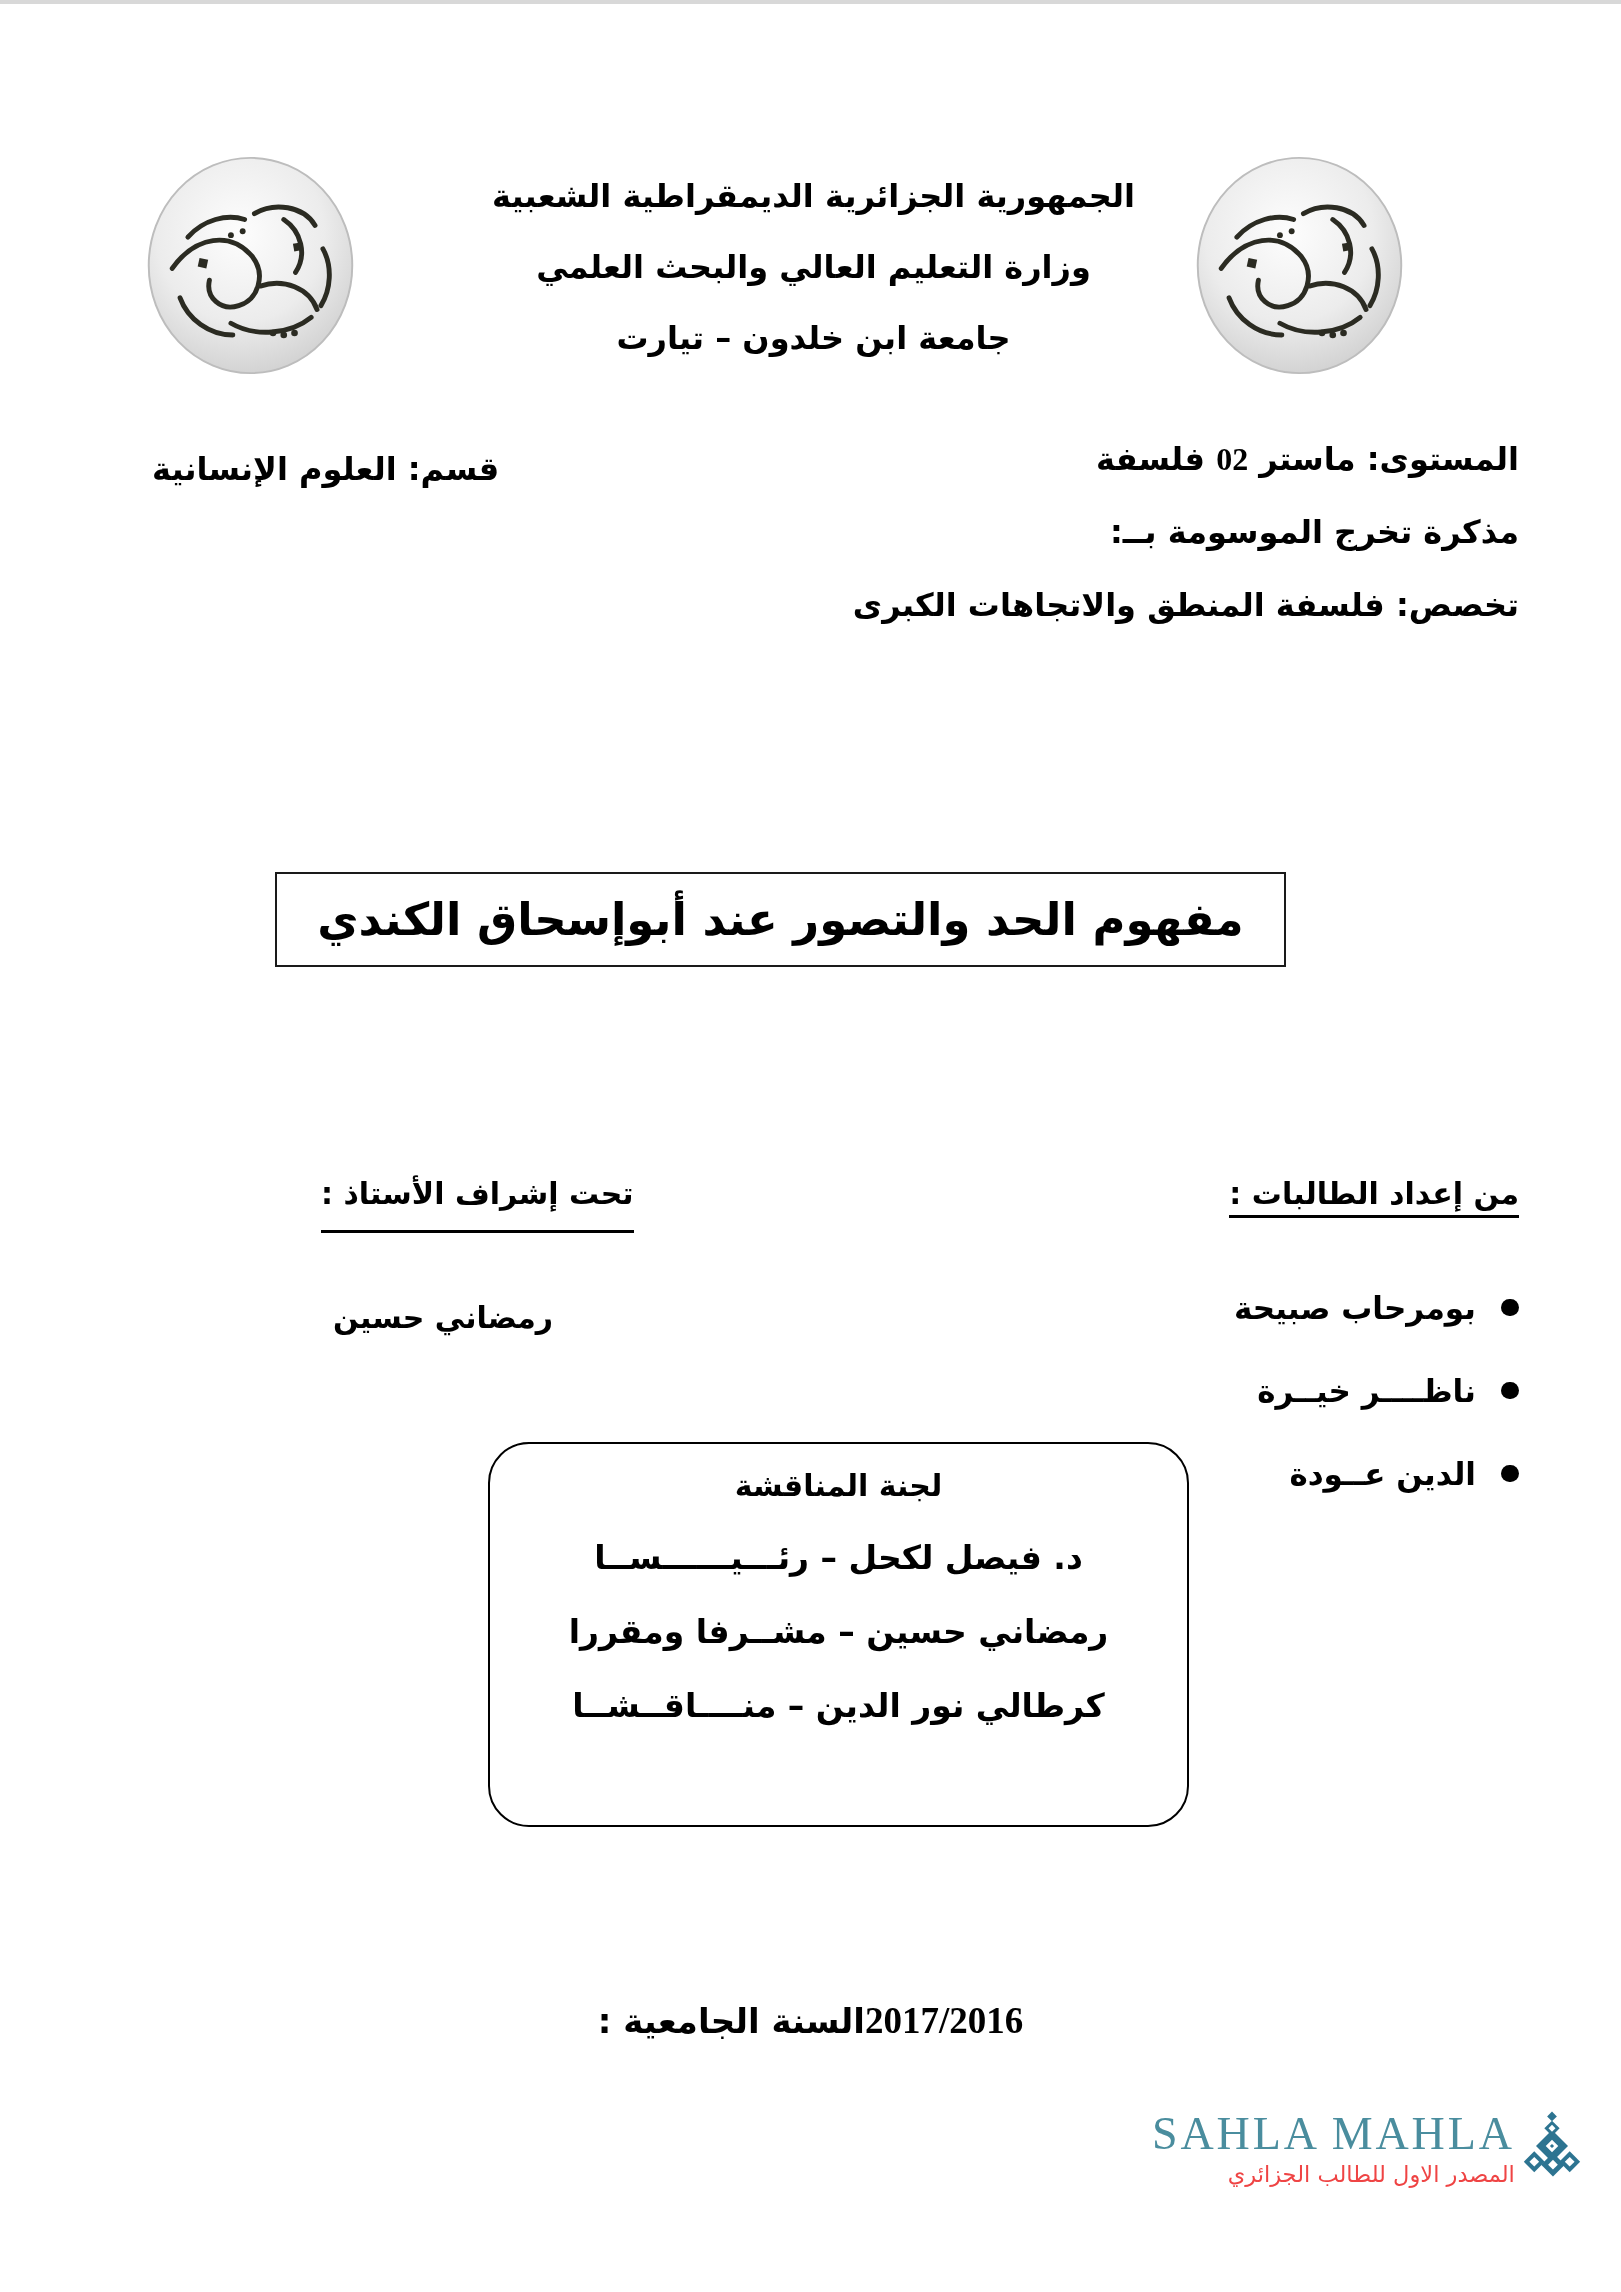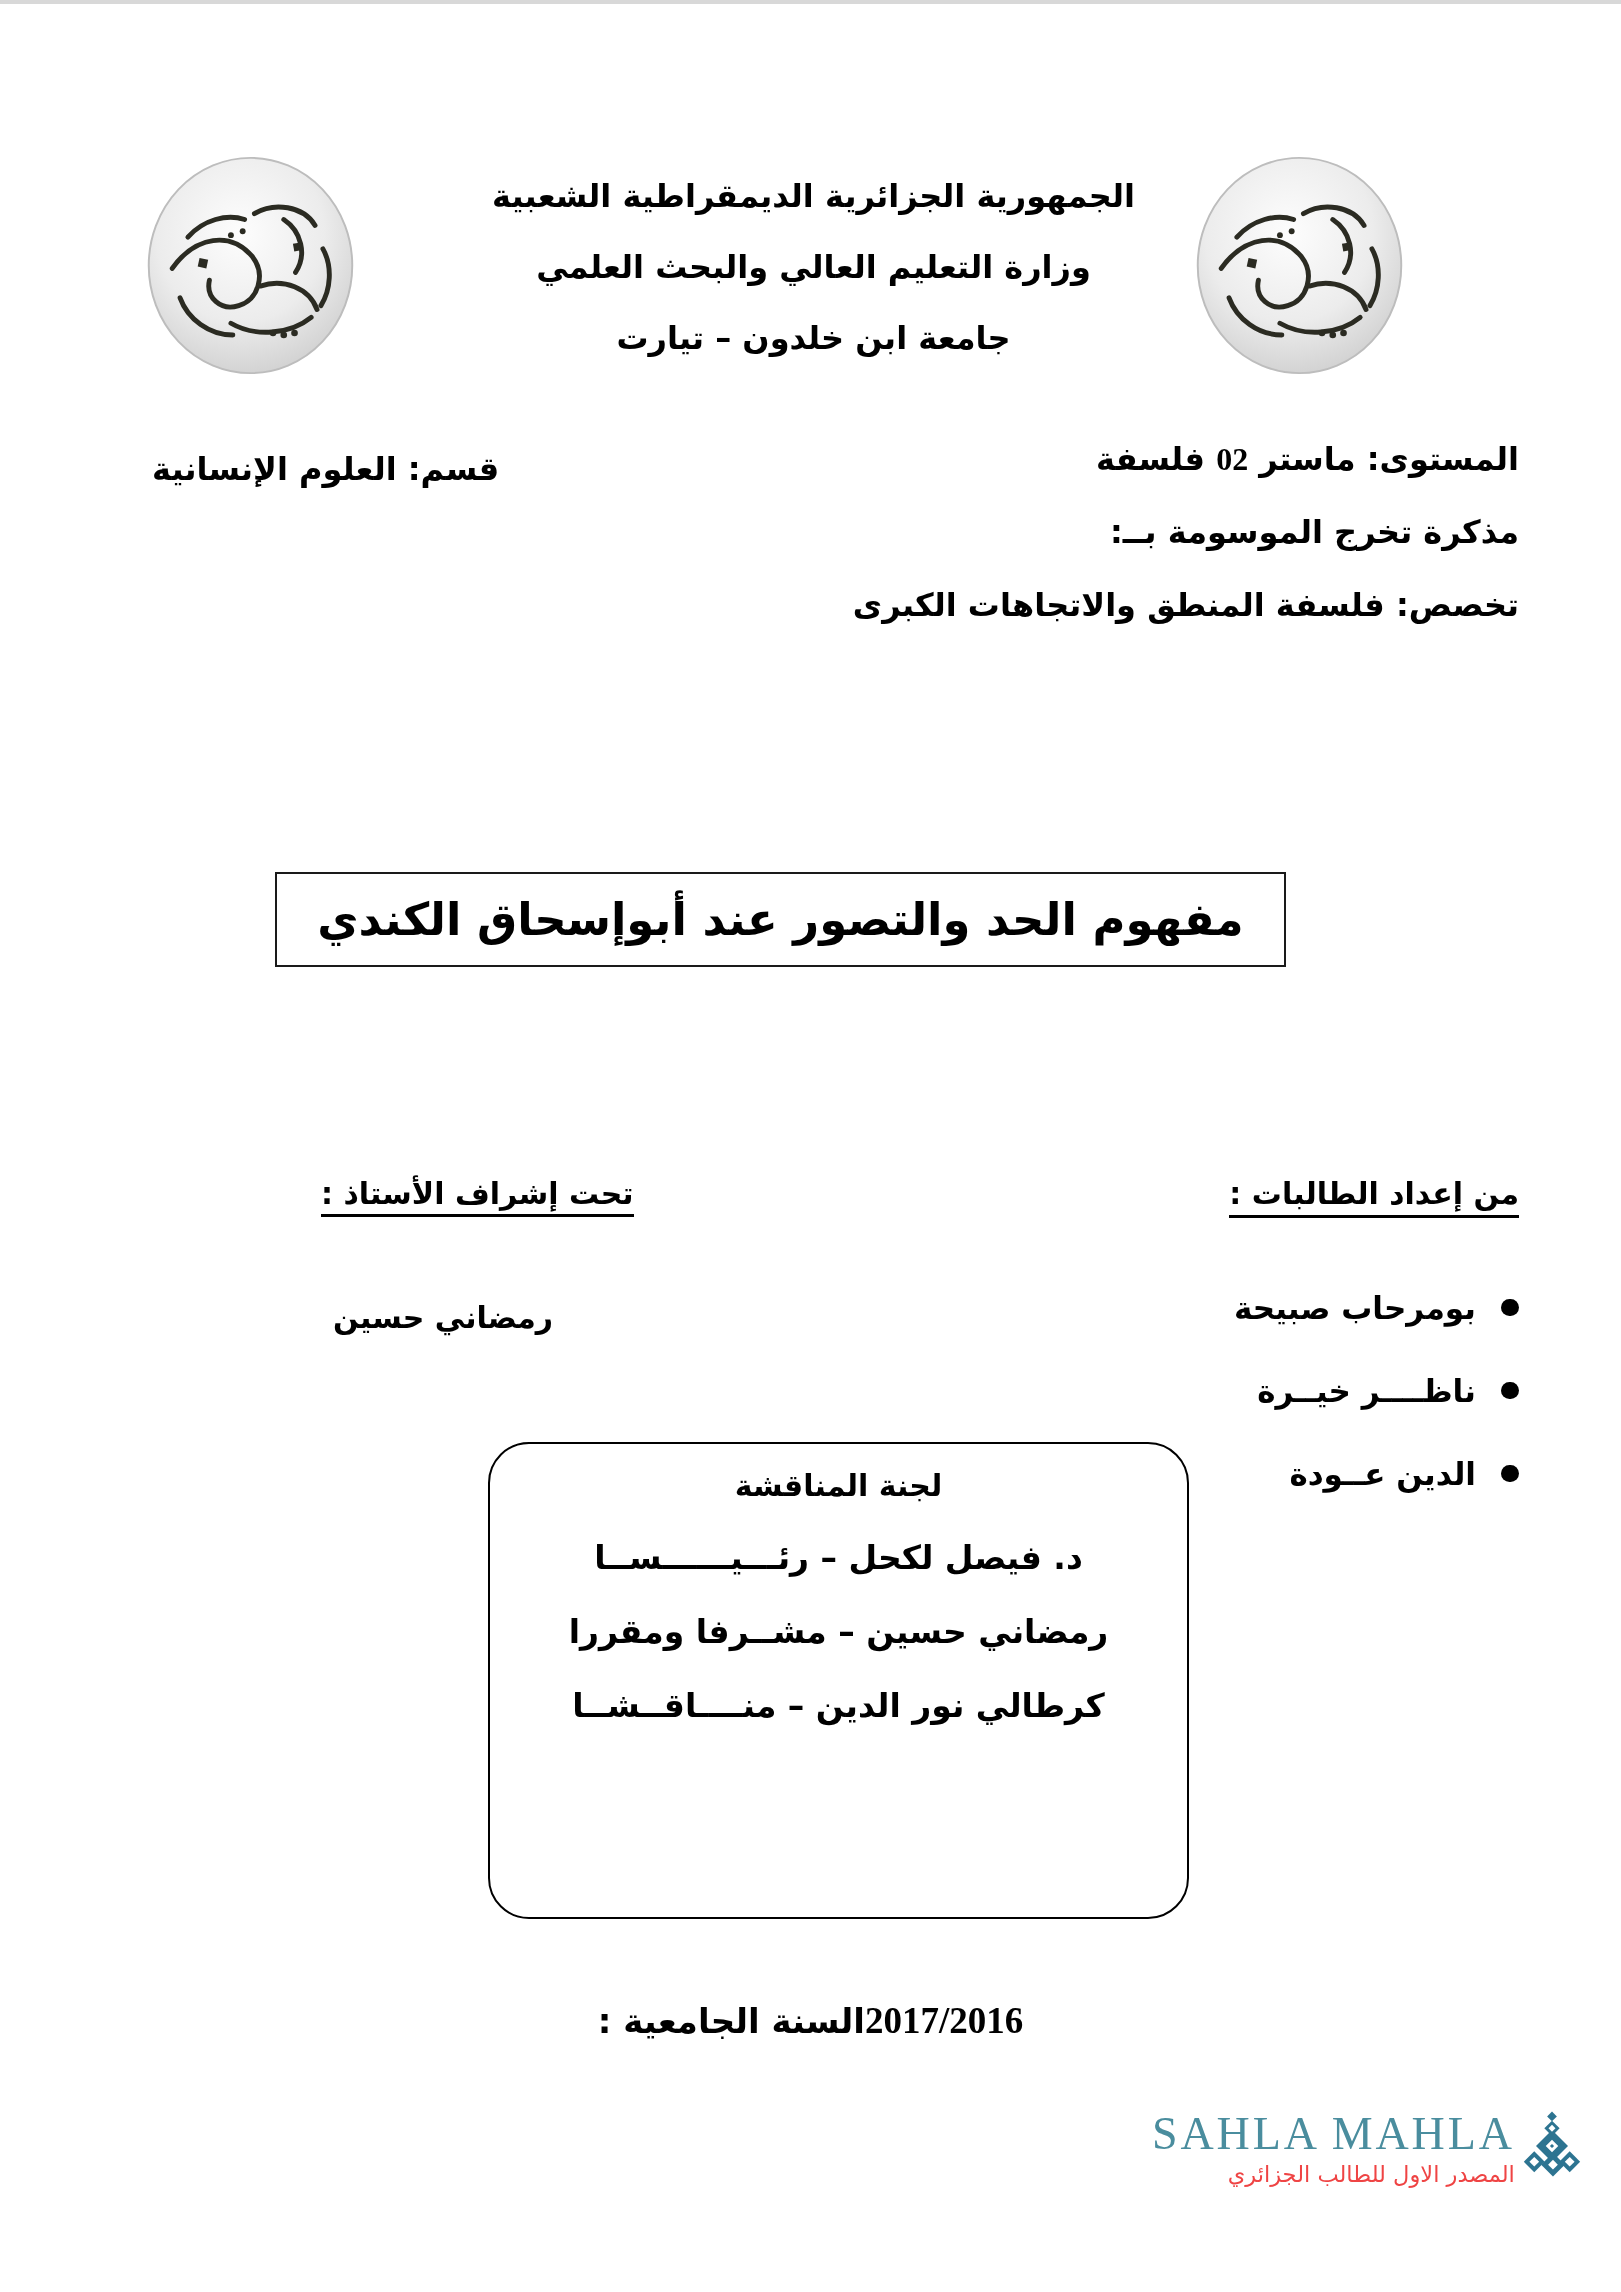--- a/index.html
+++ b/index.html
@@ -107,21 +107,21 @@
     border-bottom: 3.9px solid #000;
     padding-bottom: 3.9px;
   }
   .heading-supervisor {
     position: absolute;
     left: 321px;
     top: 1172px;
     font-size: 30px;
     font-weight: bold;
     border-bottom: 3.9px solid #000;
-    padding-bottom: 3px;
+    padding-bottom: 19px;
   }
 
   
   .students {
     position: absolute;
     right: 102px;
     top: 1286px;
     list-style: none;
     margin: 0;
     padding: 0;
@@ -152,21 +152,21 @@
     font-size: 30px;
     font-weight: bold;
   }
 
   
   .jury-box {
     position: absolute;
     left: 488px;
     top: 1438px;
     width: 701px;
-    height: 477px;
+    height: 385px;
     border: 2.9px solid #000;
     border-radius: 41px;
     box-sizing: border-box;
     text-align: center;
     padding-top: 23.5px;
   }
   .jury-title {
     font-size: 30px;
     font-weight: bold;
     margin-bottom: 35px;

